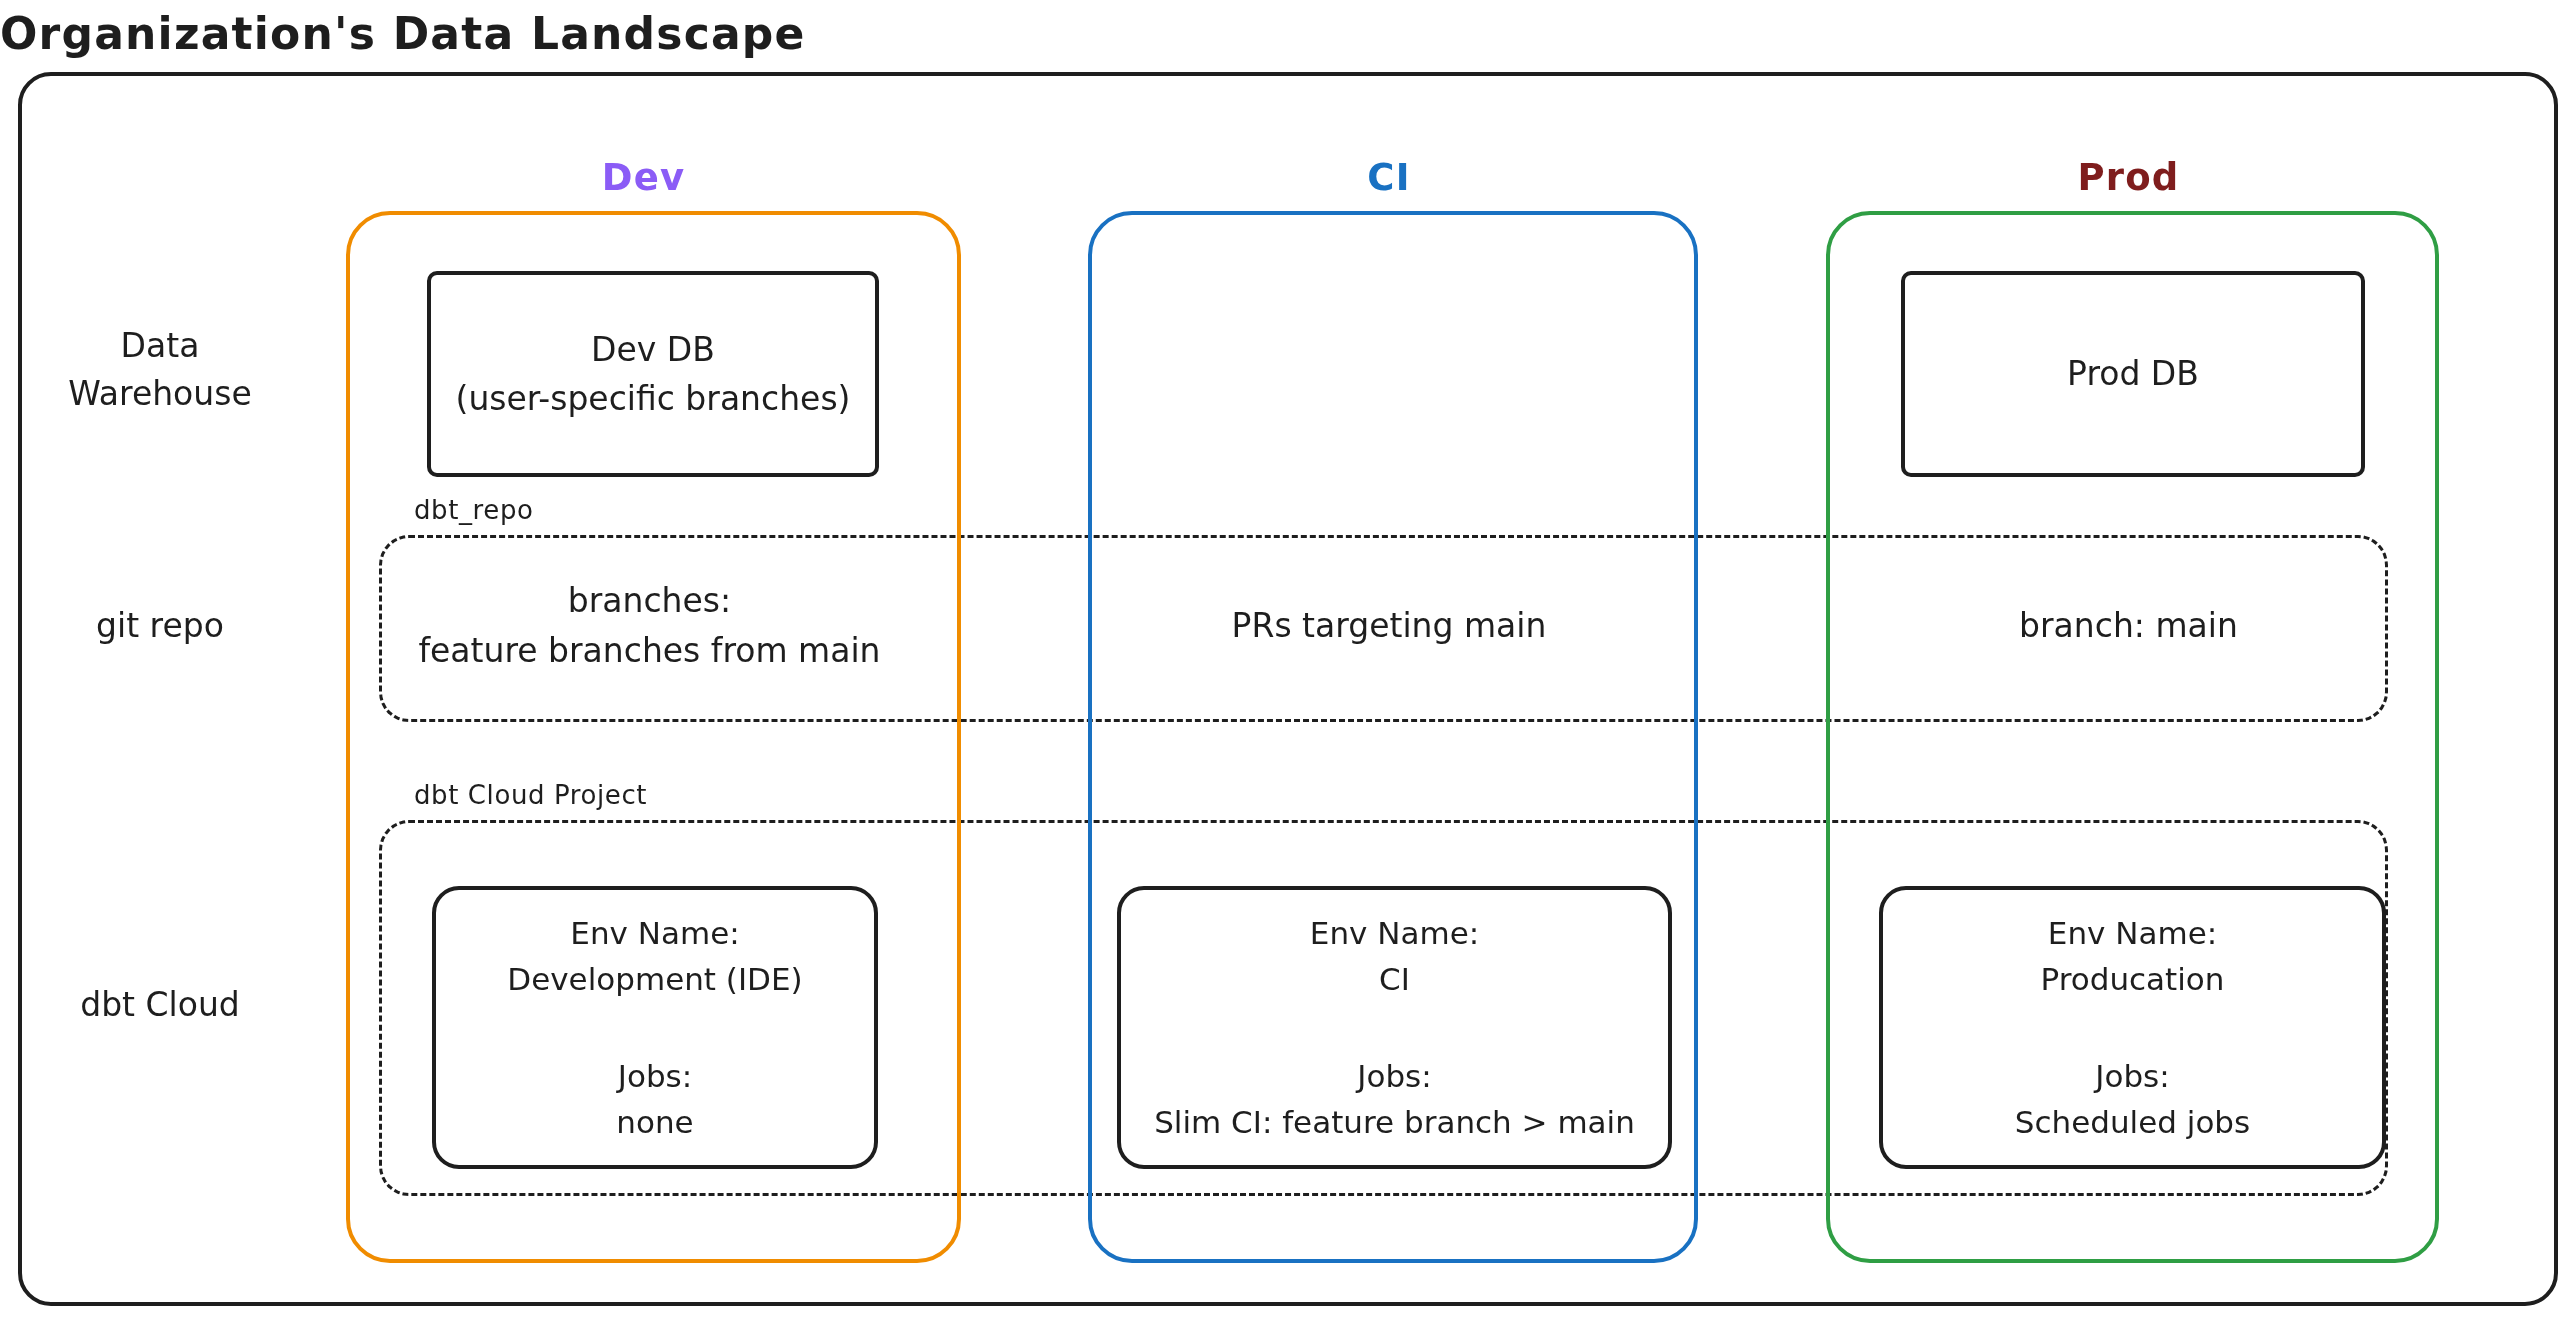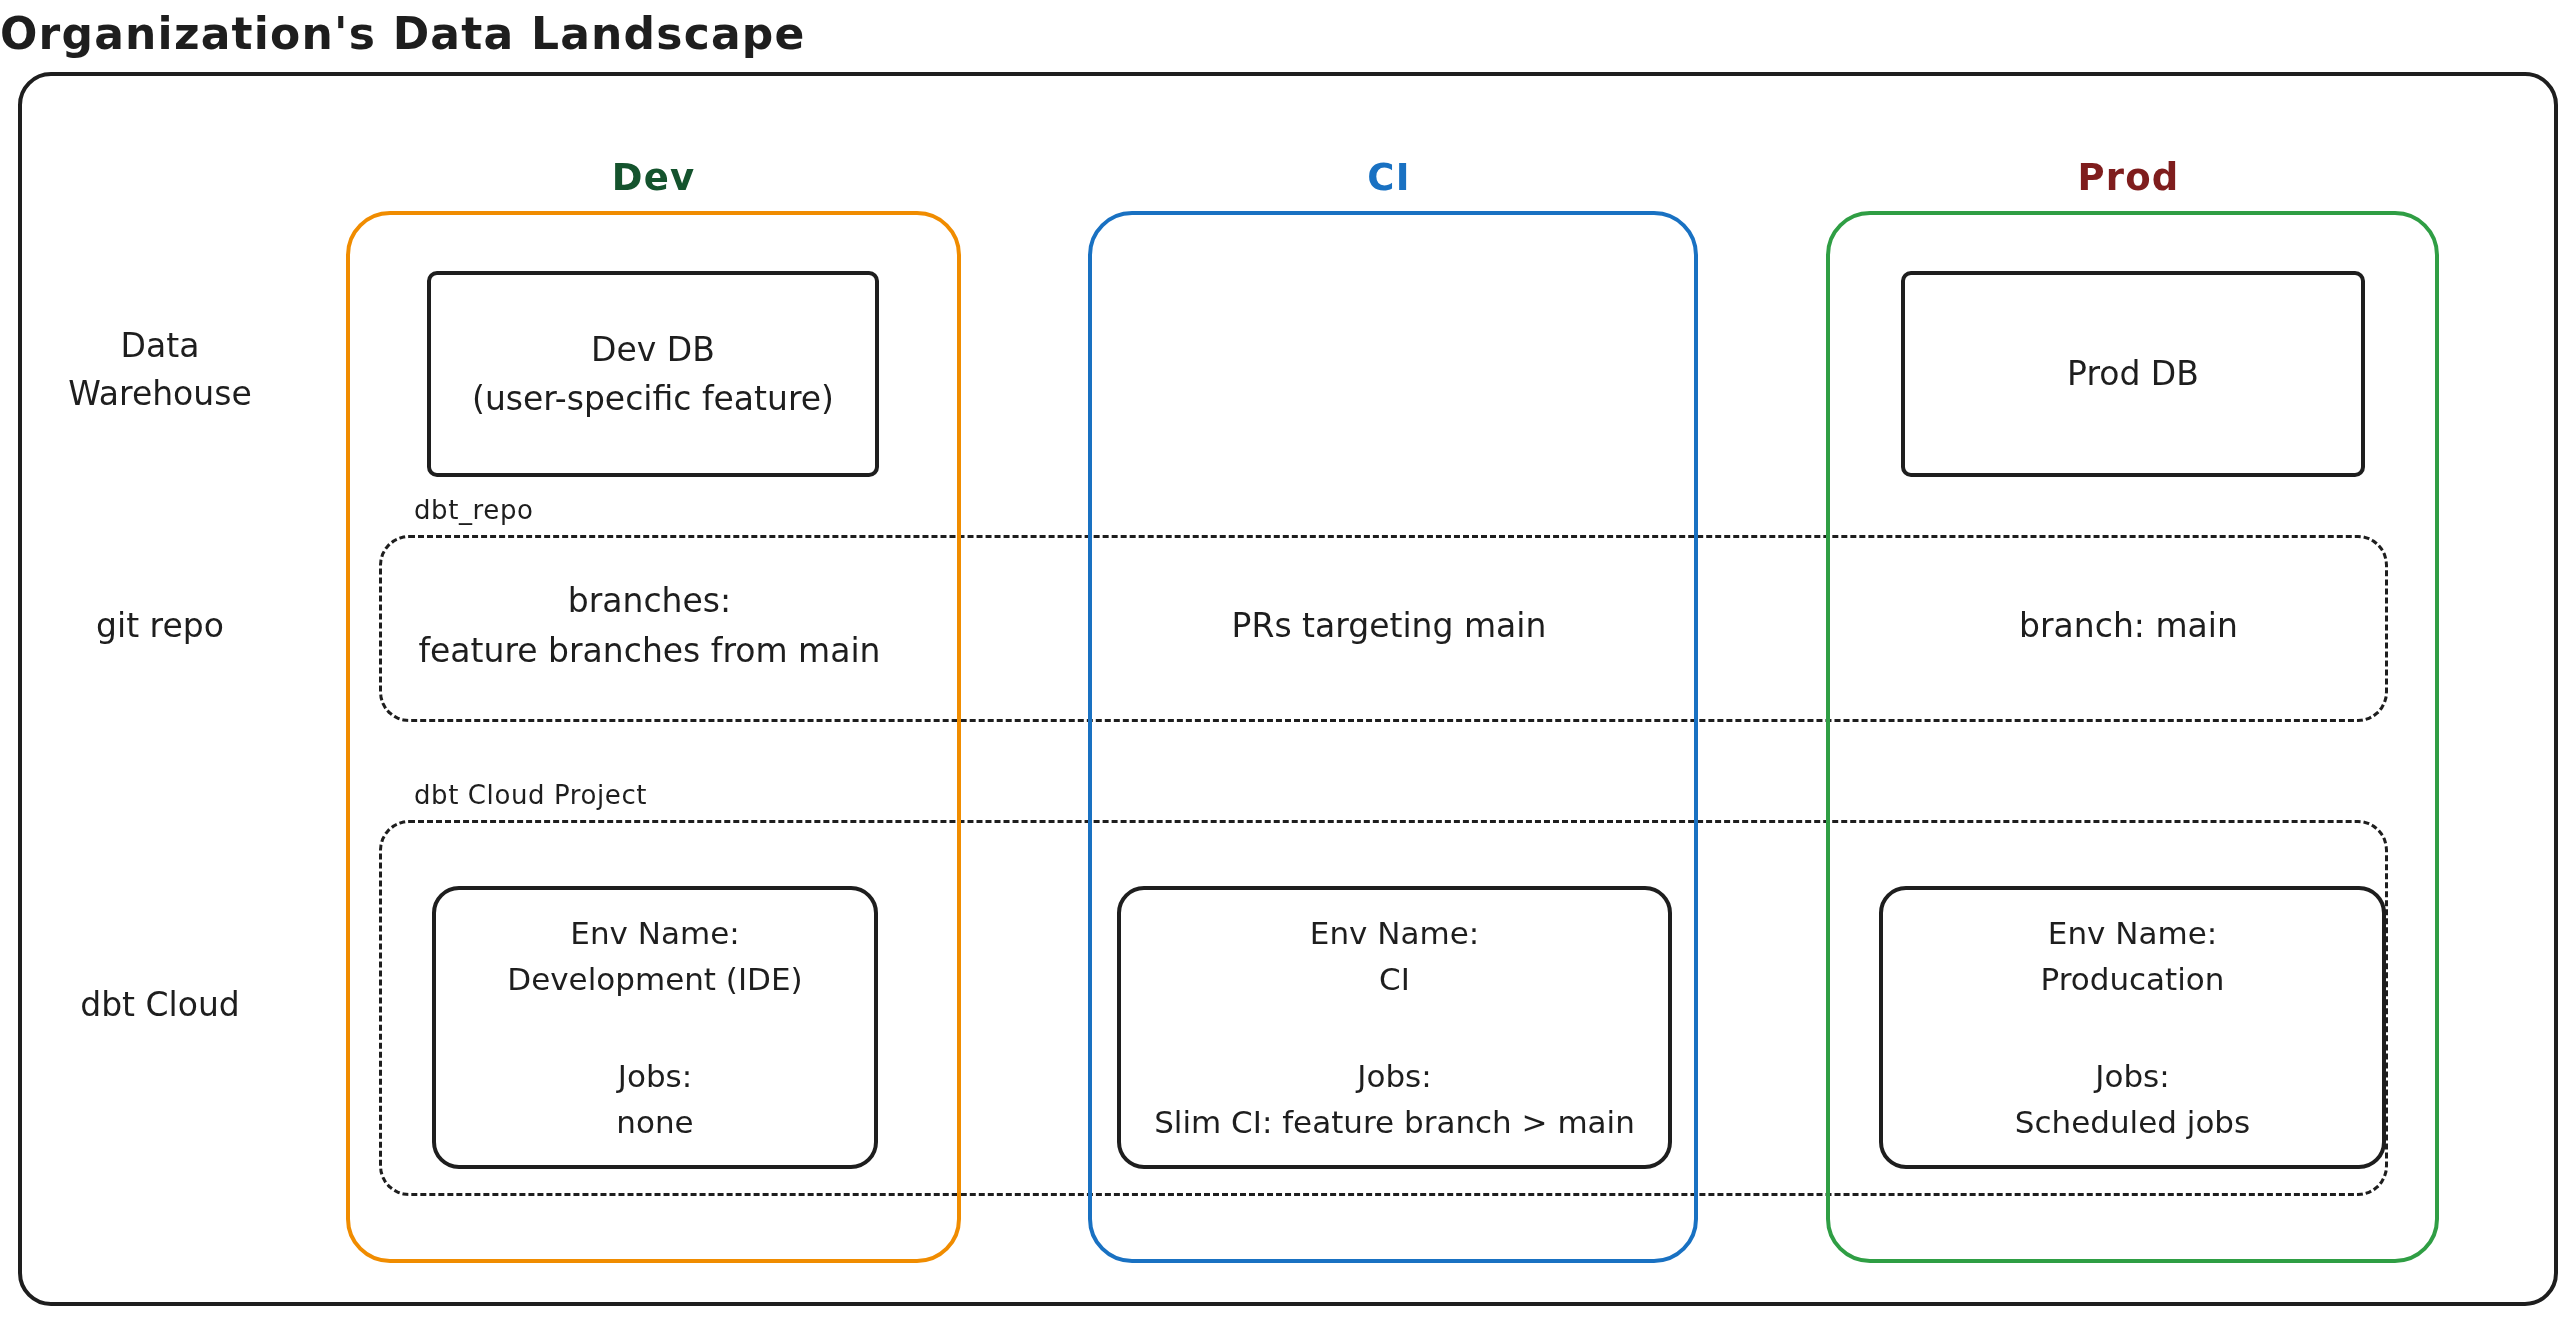--- a/index.html
+++ b/index.html
@@ -38,21 +38,21 @@
     position: absolute;
     top: 145px;
     height: 65px;
     display: flex;
     align-items: center;
     justify-content: center;
     font-size: 37px;
     font-weight: bold;
     letter-spacing: 1.2px;
   }
-  .col-header.dev  { left: 350px;  width: 607px; color: #14532d; }
+  .col-header.dev  { left: 340px;  width: 607px; color: #8b5cf6; }
   .col-header.ci   { left: 1088px; width: 602px; color: #1971c2; }
   .col-header.prod { left: 1826px; width: 605px; color: #7f1d1d; }
 
   .col-frame {
     position: absolute;
     top: 211px;
     height: 1044px;
     border-radius: 44px;
     background: transparent;
   }
@@ -179,21 +179,21 @@
   </div>
   <div class="row-label git">
     <div>git repo</div>
   </div>
   <div class="row-label dbt">
     <div>dbt Cloud</div>
   </div>
 
   <div class="db-box dev">
     <div>Dev DB</div>
-    <div>(user-specific feature)</div>
+    <div>(user-specific branches)</div>
   </div>
   <div class="db-box prod">
     <div>Prod DB</div>
   </div>
 
   <div class="git-text dev">
     <div>branches:</div>
     <div>feature branches from main</div>
   </div>
   <div class="git-text ci">

